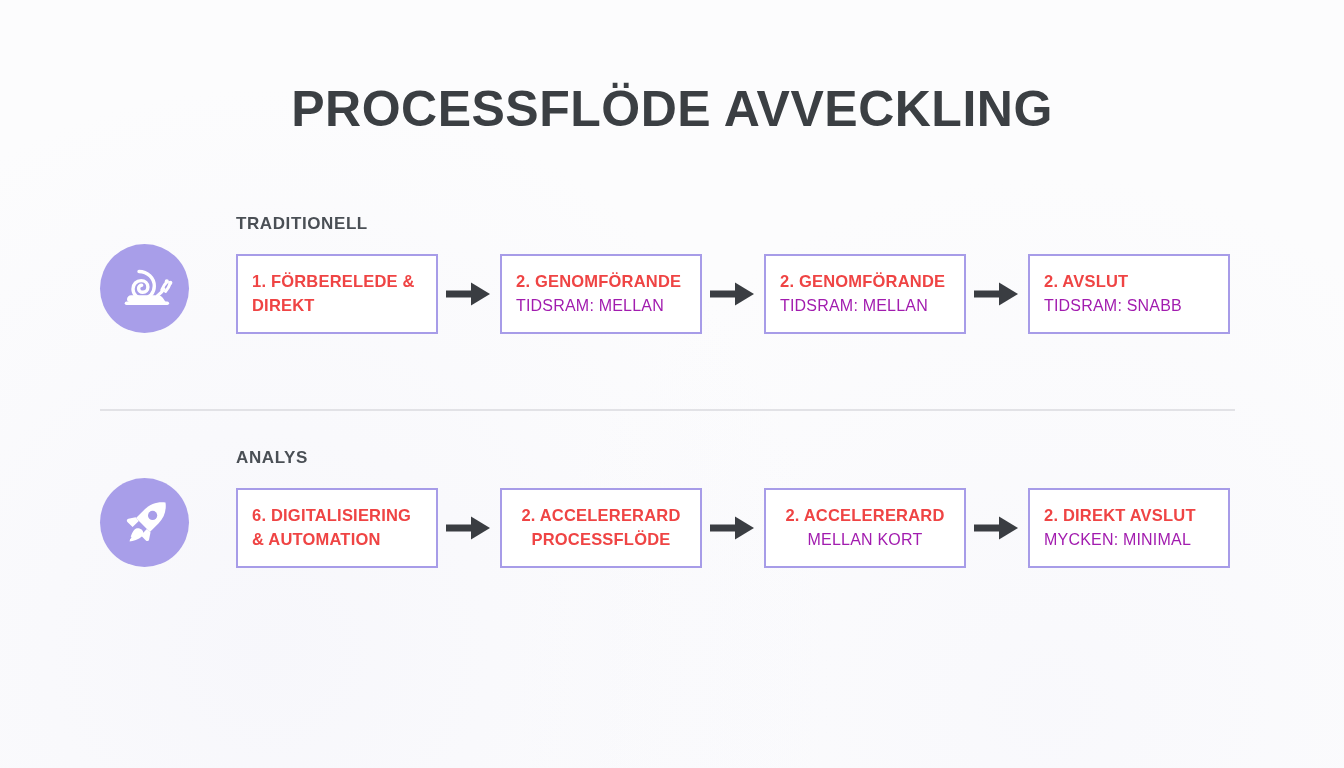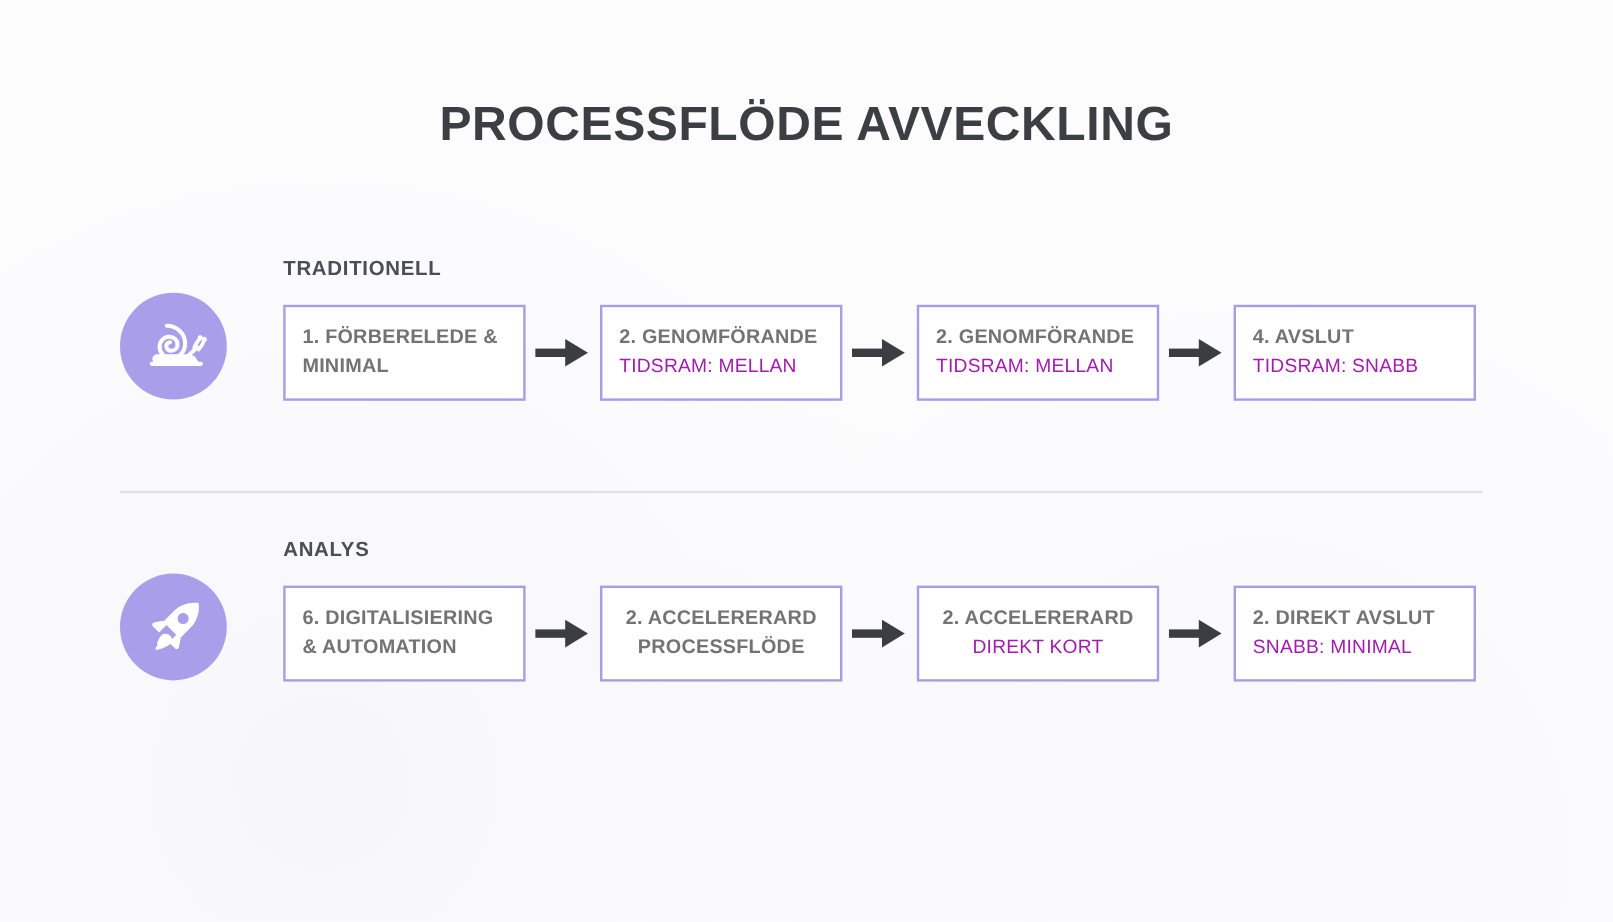--- a/index.html
+++ b/index.html
@@ -24,21 +24,21 @@
       #fcfcfd;
   }
 
   
   .page-title {
     position: absolute;
     top: 82px;
     left: 0;
     width: 1344px;
     text-align: center;
-    font-size: 40px;
+    font-size: 50px;
     font-weight: bold;
     letter-spacing: 0.5px;
     color: #3b3f43;
     line-height: 1.1;
     white-space: nowrap;
   }
 
   
   .row {
     position: absolute;
@@ -90,21 +90,21 @@
     display: flex;
     flex-direction: column;
     justify-content: center;
     padding: 0 14px;
   }
   .step-box.centered { align-items: center; text-align: center; }
 
   .step-primary {
     font-size: 16.5px;
     font-weight: bold;
-    color: #737373;
+    color: #ef4444;
     line-height: 1.45;
     letter-spacing: 0.2px;
     white-space: nowrap;
   }
   .step-secondary {
     font-size: 16px;
     font-weight: normal;
     color: #a21caf;
     line-height: 1.45;
     letter-spacing: 0.2px;
@@ -154,21 +154,21 @@
           <circle cx="49.8" cy="15.4" r="2.1" fill="#ffffff"></circle>
           <circle cx="53.3" cy="16.8" r="2.1" fill="#ffffff"></circle>
         </svg>
       </span>
     </div>
 
     <div class="steps">
 
       <div class="step-box">
         <div class="step-primary">1. FÖRBERELEDE &amp;</div>
-        <div class="step-primary">MINIMAL</div>
+        <div class="step-primary">DIREKT</div>
       </div>
 
       <div class="arrow">
         <svg width="46" height="26" viewBox="0 0 46 26">
           <rect x="0" y="9.5" width="28" height="7" fill="#3a3d42"></rect>
           <path d="M25 1.5 L44 13 L25 24.5 Z" fill="#3a3d42"></path>
         </svg>
       </div>
 
       <div class="step-box">
@@ -189,21 +189,21 @@
       </div>
 
       <div class="arrow">
         <svg width="46" height="26" viewBox="0 0 46 26">
           <rect x="0" y="9.5" width="28" height="7" fill="#3a3d42"></rect>
           <path d="M25 1.5 L44 13 L25 24.5 Z" fill="#3a3d42"></path>
         </svg>
       </div>
 
       <div class="step-box">
-        <div class="step-primary">4. AVSLUT</div>
+        <div class="step-primary">2. AVSLUT</div>
         <div class="step-secondary">TIDSRAM: SNABB</div>
       </div>
 
     </div>
   </div>
 
   <div class="divider"></div>
 
   <div class="row row-fast">
 
@@ -247,31 +247,31 @@
 
       <div class="arrow">
         <svg width="46" height="26" viewBox="0 0 46 26">
           <rect x="0" y="9.5" width="28" height="7" fill="#3a3d42"></rect>
           <path d="M25 1.5 L44 13 L25 24.5 Z" fill="#3a3d42"></path>
         </svg>
       </div>
 
       <div class="step-box centered">
         <div class="step-primary">2. ACCELERERARD</div>
-        <div class="step-secondary">DIREKT KORT</div>
+        <div class="step-secondary">MELLAN KORT</div>
       </div>
 
       <div class="arrow">
         <svg width="46" height="26" viewBox="0 0 46 26">
           <rect x="0" y="9.5" width="28" height="7" fill="#3a3d42"></rect>
           <path d="M25 1.5 L44 13 L25 24.5 Z" fill="#3a3d42"></path>
         </svg>
       </div>
 
       <div class="step-box">
         <div class="step-primary">2. DIREKT AVSLUT</div>
-        <div class="step-secondary">SNABB: MINIMAL</div>
+        <div class="step-secondary">MYCKEN: MINIMAL</div>
       </div>
 
     </div>
   </div>
 
 </div>
 
 </body></html>

